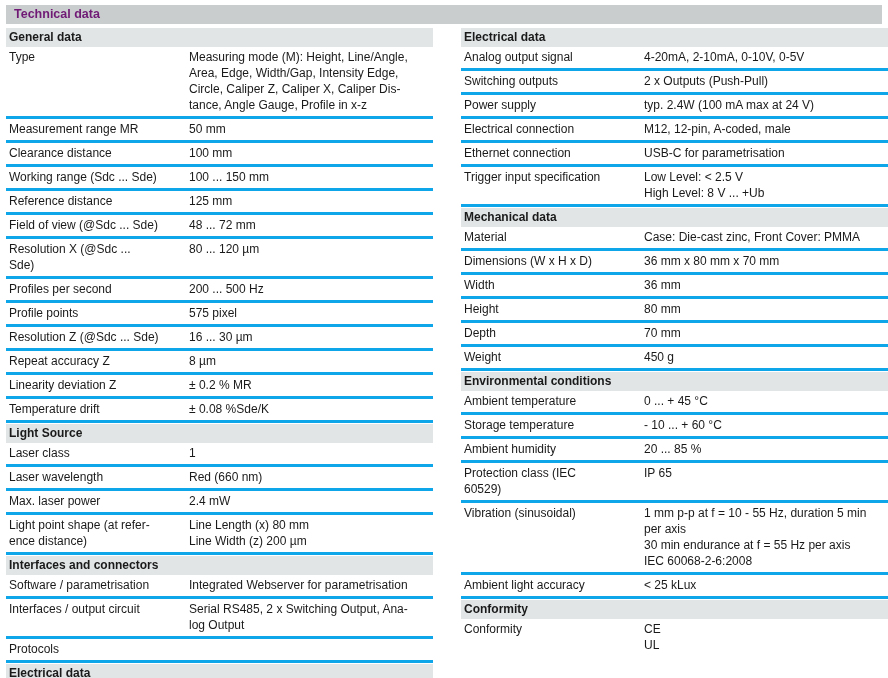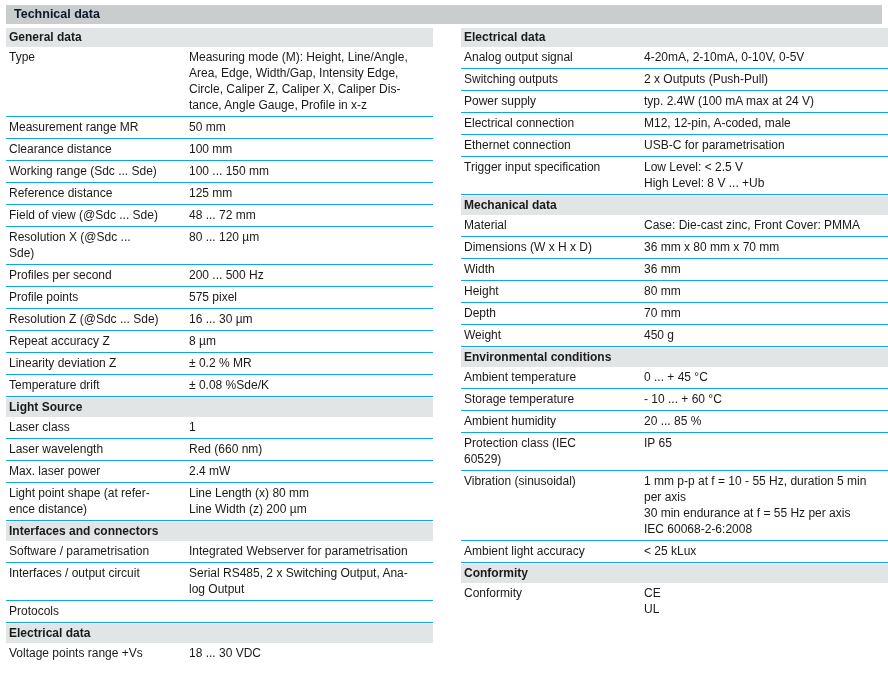--- a/index.html
+++ b/index.html
@@ -7,21 +7,21 @@
   body {
     width: 888px; height: 678px; overflow: hidden;
     font-family: "Liberation Sans", "DejaVu Sans", sans-serif;
     font-size: 12px; color: #1a1a1a;
     -webkit-font-smoothing: antialiased;
   }
   .page { padding: 5px 6px 0 6px; }
 
   .title-bar {
     background: #c9cdce;
-    color: #0f172a;
+    color: #701a75;
     font-weight: bold;
     font-size: 12.5px;
     padding: 2px 8px 3px 8px;
     margin-bottom: 3px;
     line-height: 14px;
   }
 
   .columns { display: flex; gap: 28px; align-items: flex-start; }
   .col { flex: 0 0 auto; }
   .col:nth-child(1) { width: 427px; }
@@ -31,21 +31,21 @@
     background: #e1e5e6;
     font-weight: bold;
     font-size: 12px;
     padding: 2px 4px 3px 3px;
     margin-top: 1px;
     line-height: 14px;
   }
 
   .row {
     display: flex;
-    border-bottom: 1px solid #0ea5e9;
+    border-bottom: 3px solid #0ea5e9;
     padding: 2px 0 3px 0;
   }
   .col .section:last-child .row:last-child { border-bottom: none; }
 
   .row .label {
     flex: 0 0 183px;
     padding-left: 3px;
     padding-right: 6px;
     white-space: pre-line;
     line-height: 16px;

